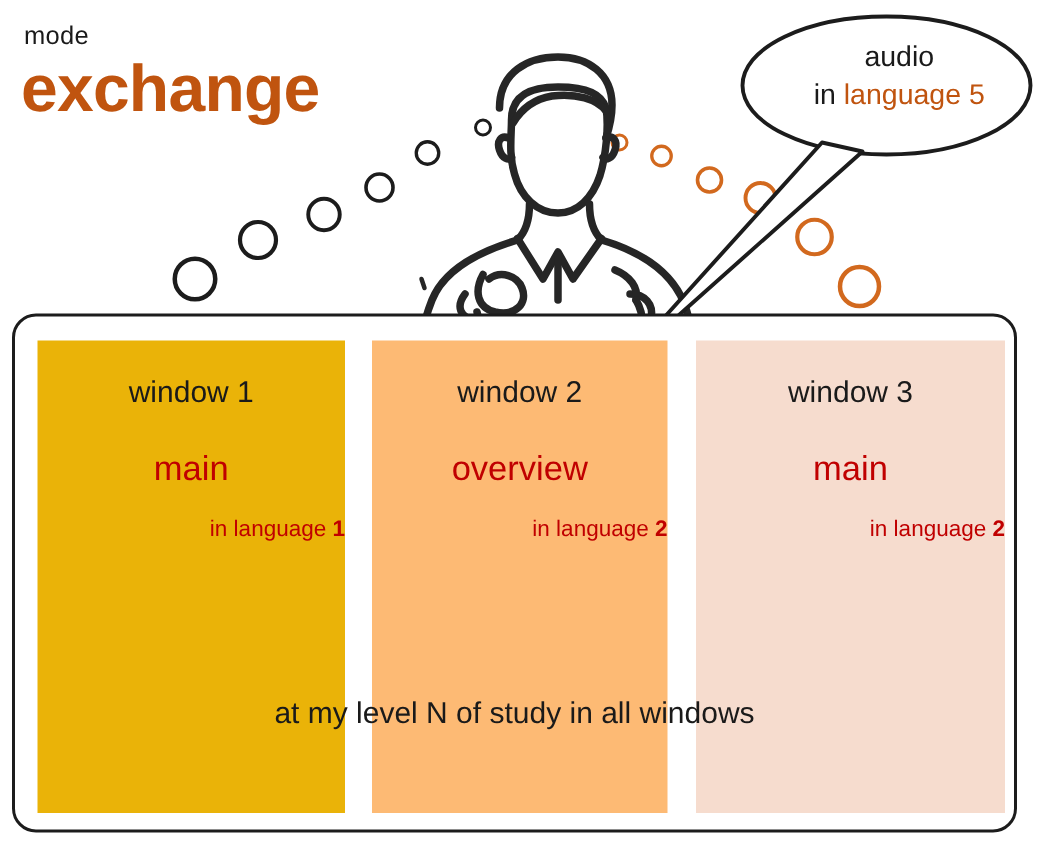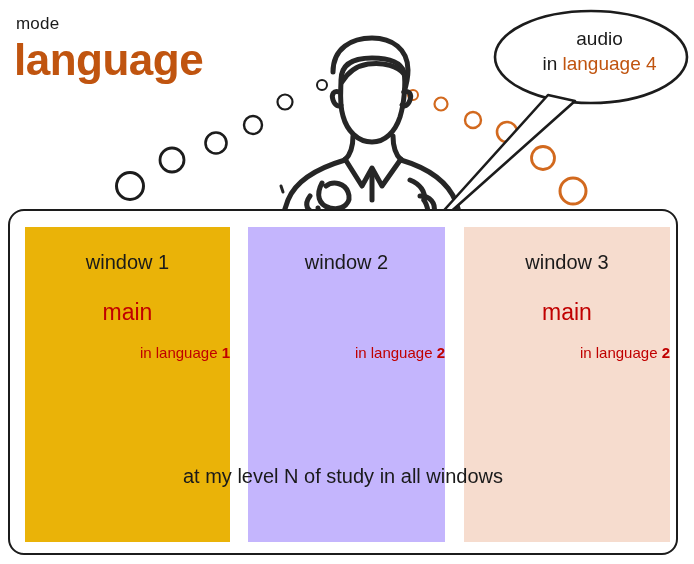--- a/index.html
+++ b/index.html
@@ -74,21 +74,21 @@
     box-sizing: border-box;
   }
 
   .panel {
     position: absolute;
     top: 227px;
     height: 315px;
     box-sizing: border-box;
   }
   .panel.p1 { left: 25px;  width: 205px; background: #eab308; }
-  .panel.p2 { left: 248px; width: 197px; background: #c4b5fd; }
+  .panel.p2 { left: 248px; width: 197px; background: #fdba74; }
   .panel.p3 { left: 464px; width: 206px; background: #F6DCCE; }
 
   .panel-title {
     position: absolute;
     top: 24px;
     left: 0;
     right: 0;
     text-align: center;
     font-size: 20px;
     color: #1a1a1a;
@@ -123,21 +123,21 @@
     font-size: 20px;
     color: #1a1a1a;
   }
 </style>
 </head>
 <body>
 
 <div id="stage">
 
   <div class="mode-label">mode</div>
-  <div class="mode-title">language</div>
+  <div class="mode-title">exchange</div>
 
   <svg class="art" viewBox="0 0 694 564">
 
     <g fill="none" stroke="#1c1c1c">
       <circle cx="322" cy="85" r="5" stroke-width="2"></circle>
       <circle cx="285" cy="102" r="7.5" stroke-width="2.2"></circle>
       <circle cx="253" cy="125" r="9" stroke-width="2.4"></circle>
       <circle cx="216" cy="143" r="10.5" stroke-width="2.6"></circle>
       <circle cx="172" cy="160" r="12" stroke-width="2.8"></circle>
       <circle cx="130" cy="186" r="13.5" stroke-width="3"></circle>
@@ -189,33 +189,34 @@
       <path d="M308 252 L310 258" stroke-width="3"></path>
     </g>
 
     <ellipse cx="591" cy="57" rx="96" ry="46" fill="#ffffff" stroke="#1c1c1c" stroke-width="2.6"></ellipse>
 
     <path d="M548 95 L410 248 L575 101 Z" fill="#ffffff" stroke="#1c1c1c" stroke-width="2.6" stroke-linejoin="round"></path>
   </svg>
 
   <div class="bubble-text">
     <div>audio</div>
-    <div><span>in </span><span class="hl">language 4</span></div>
+    <div><span>in </span><span class="hl">language 5</span></div>
   </div>
 
   <div class="windows-box"></div>
 
   <div class="panel p1">
     <div class="panel-title">window 1</div>
     <div class="panel-mode">main</div>
     <div class="panel-lang"><span>in language </span><b>1</b></div>
   </div>
 
   <div class="panel p2">
     <div class="panel-title">window 2</div>
+    <div class="panel-mode">overview</div>
     <div class="panel-lang"><span>in language </span><b>2</b></div>
   </div>
 
   <div class="panel p3">
     <div class="panel-title">window 3</div>
     <div class="panel-mode">main</div>
     <div class="panel-lang"><span>in language </span><b>2</b></div>
   </div>
 
   <div class="footnote">at my level N of study in all windows</div>

